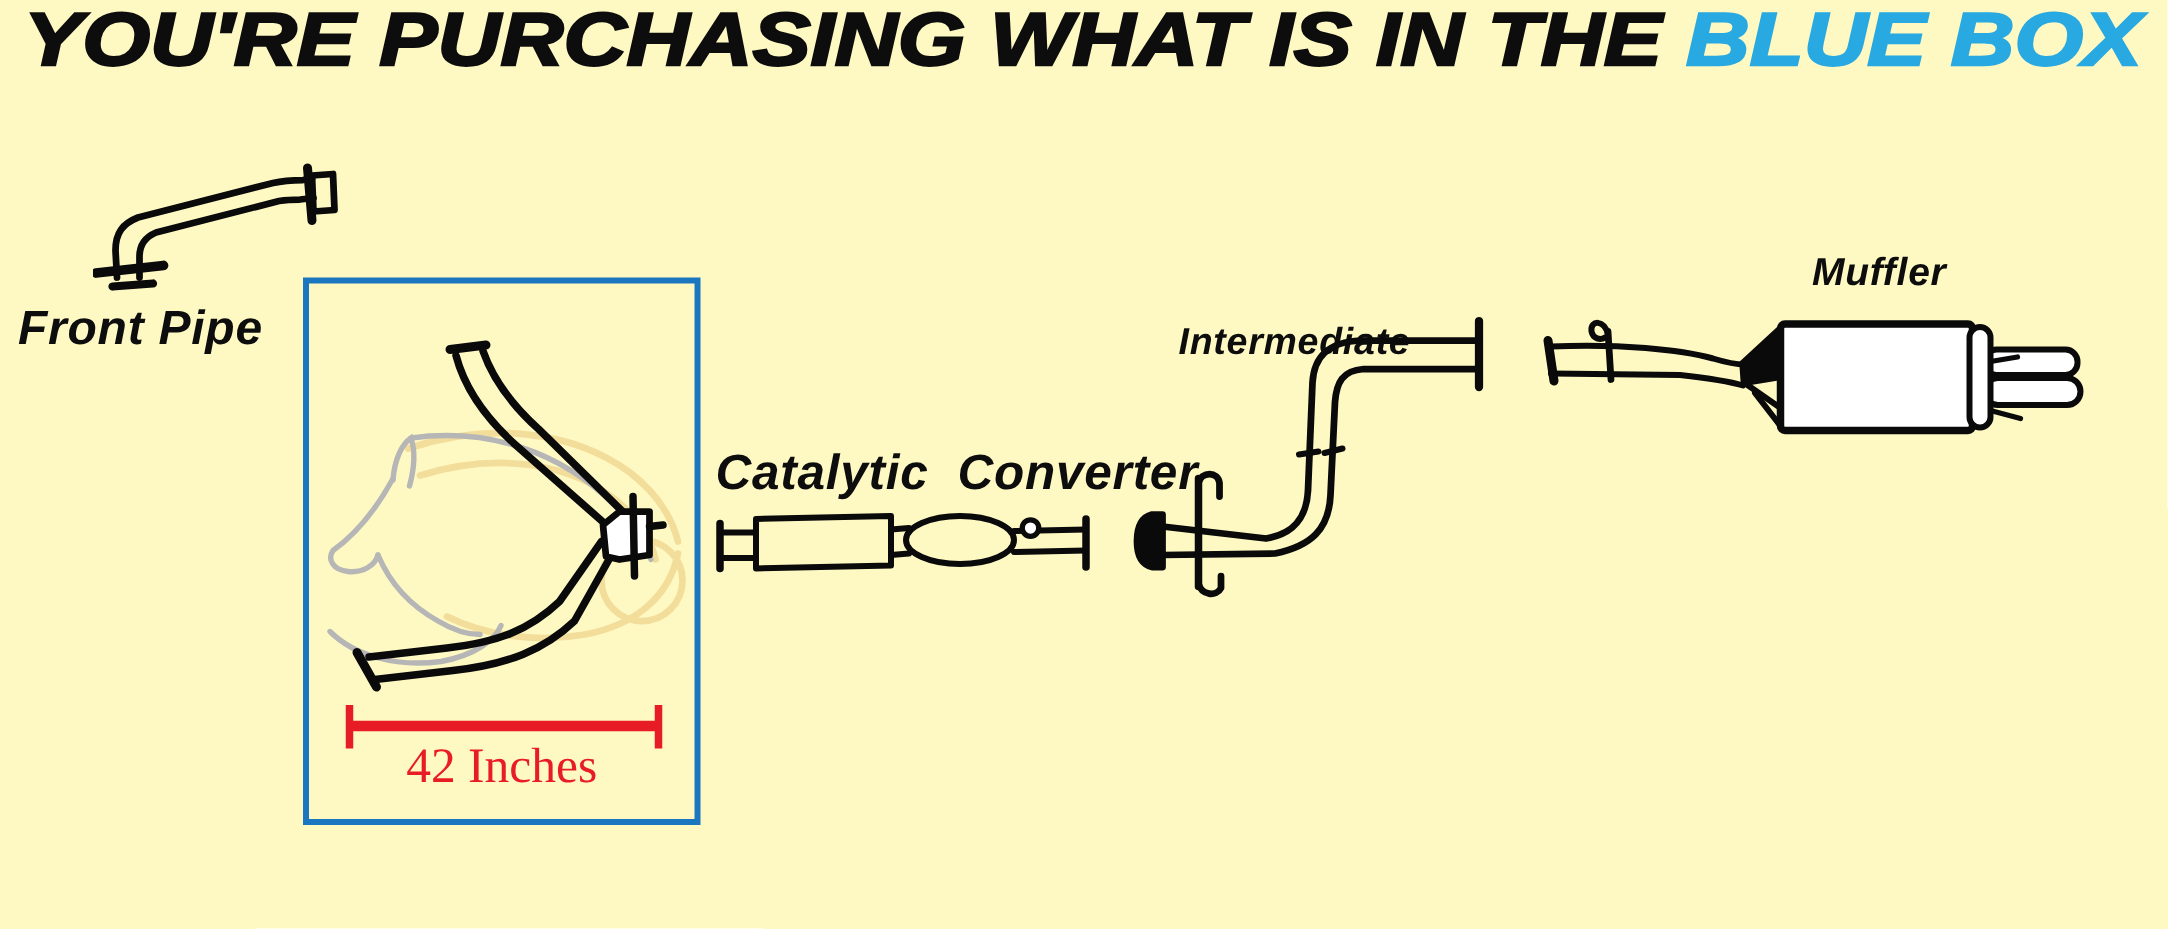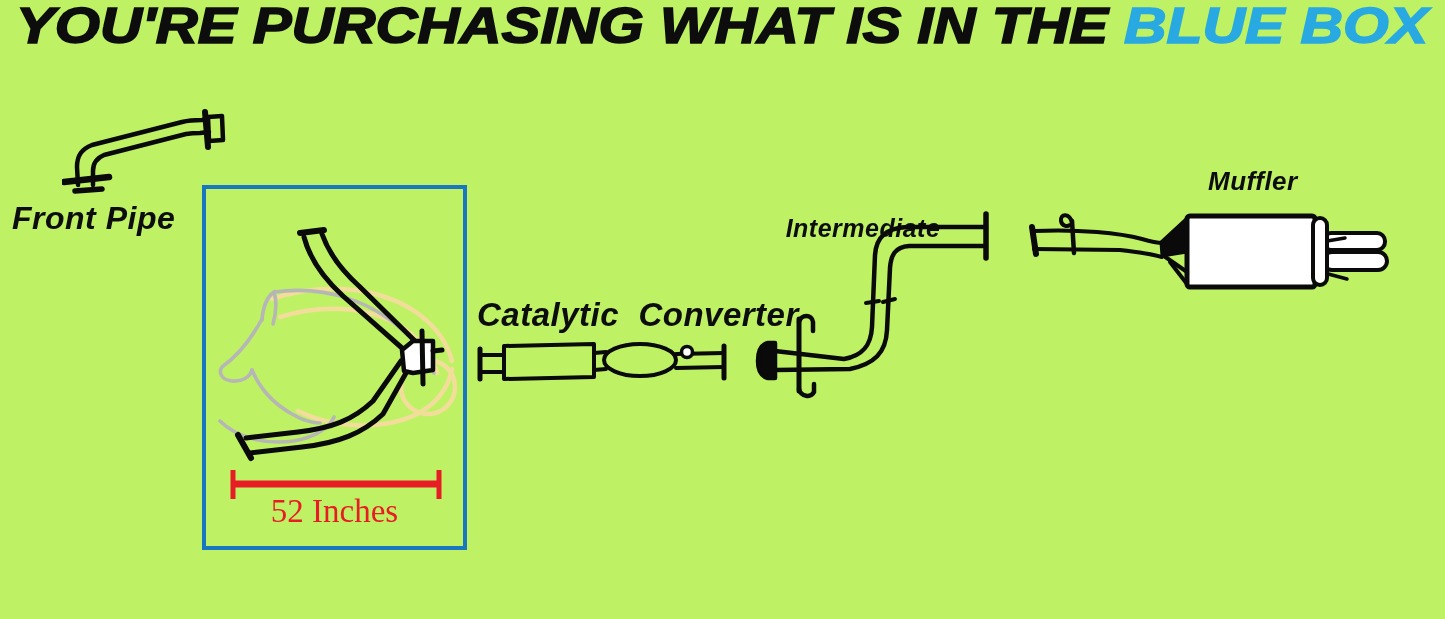--- a/index.html
+++ b/index.html
@@ -1,17 +1,17 @@
 <!DOCTYPE html>
 <html><head>
 <meta charset="utf-8">
 <style>
   html,body{margin:0;padding:0;background:#fff;}
   .stage{
-    position:relative;width:1445px;height:619px;background:#bef264;
+    position:relative;width:1445px;height:619px;background:#fef9c3;
     overflow:hidden;font-family:"Liberation Sans",sans-serif;
   }
   .abs{position:absolute;}
   .part-label{
     position:absolute;font-weight:bold;font-style:italic;color:#0d0d0d;
     font-size:26px;white-space:pre;letter-spacing:0.5px;
   }
   .lbl-front{left:12px;top:200px;font-size:32px;}
   .lbl-cat{left:477px;top:296px;font-size:33px;}
   .lbl-int{left:768px;top:156px;width:190px;text-align:center;line-height:29px;font-size:25px;}
@@ -87,21 +87,21 @@
         <path d="M116,45 C122,62 133,79 153,97 L209,152"></path>
         <path d="M32,246 L45,269" stroke-width="6"></path>
         <path d="M40,249 L92,243 C126,239 147,231 167,212 L195,172"></path>
         <path d="M44,264 L96,258 C133,254 157,244 177,225 L200,184"></path>
         <path d="M196,161 L207,152 L227,152 L227,181 L207,184 L198,182 Z" fill="#ffffff" stroke-width="4.5"></path>
         <path d="M216,142 L217,195" stroke-width="5"></path>
         <path d="M227,162 L236,161" stroke-width="5"></path>
       </g>
     </svg>
 
-    <div class="measure-text">52 Inches</div>
+    <div class="measure-text">42 Inches</div>
   </div>
 
   <div class="part-label lbl-cat">Catalytic  Converter</div>
   <svg class="abs" style="left:470px;top:333px" width="270" height="52" viewBox="0 0 270 52">
     <g class="ln" stroke-width="4">
       <path d="M10,16 L10,46" stroke-width="5"></path>
       <path d="M10,22 L34,22"></path>
       <path d="M10,39 L34,39"></path>
       <path d="M34,13 L124,11 L124,44 L34,46 Z"></path>
       <path d="M124,20 L136,19"></path>

